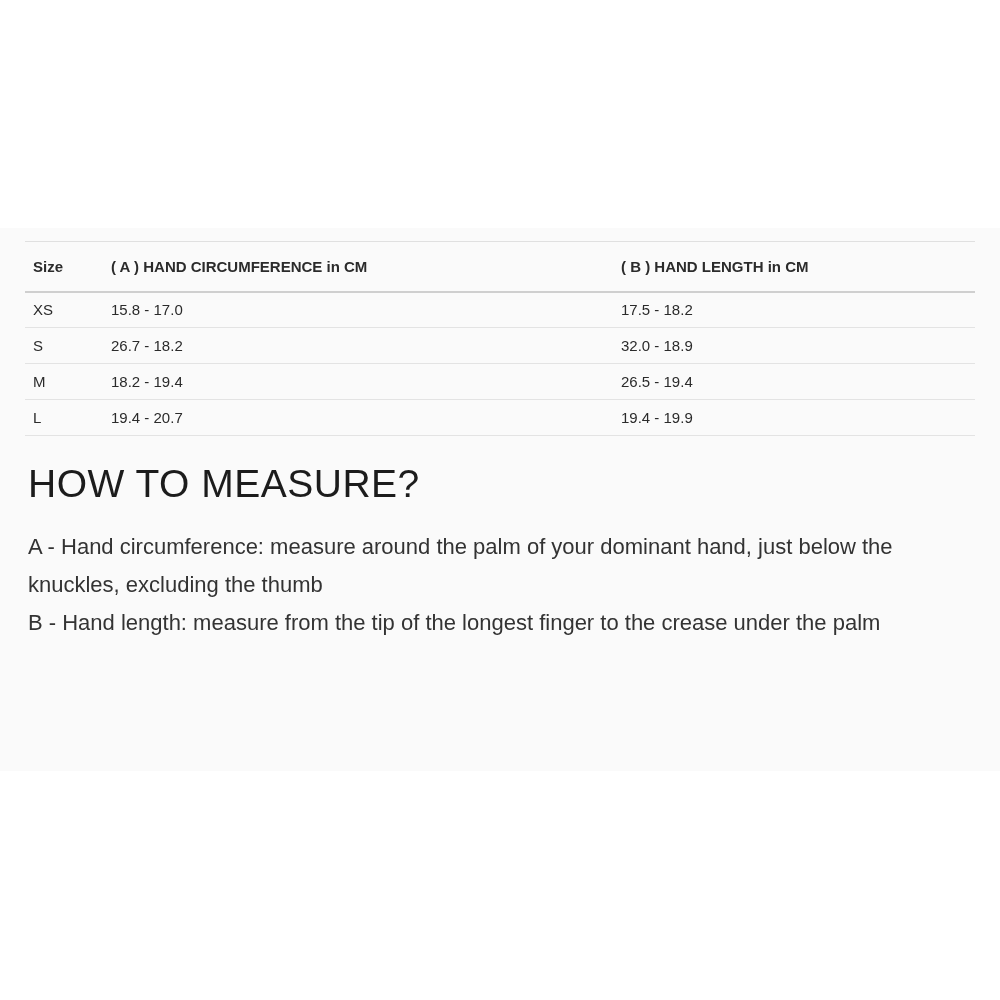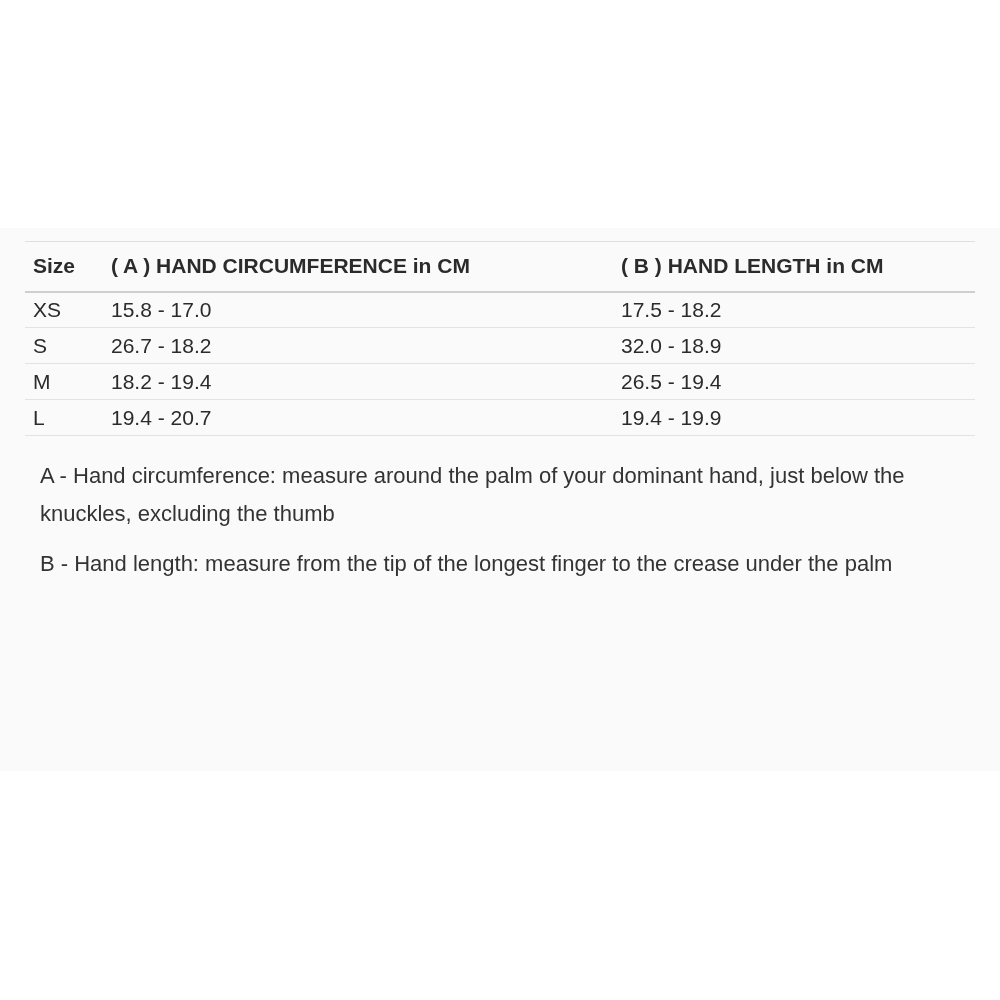--- a/index.html
+++ b/index.html
@@ -18,21 +18,21 @@
     width: 1000px;
     height: 543px;
     background: #fafafa;
     padding: 0 25px;
   }
   table.size-chart {
     width: 100%;
     border-collapse: collapse;
     margin-top: 13px;
     border-top: 1px solid #e0e0e0;
-    font-size: 21px;
+    font-size: 15px;
   }
   table.size-chart th {
     text-align: left;
     font-weight: bold;
     color: #2b2b2b;
     height: 50px;
     padding: 0 0 0 8px;
     border-bottom: 2px solid #cfcfcf;
     vertical-align: middle;
     white-space: nowrap;
@@ -58,21 +58,21 @@
     line-height: 46px;
   }
   .instructions {
     margin-top: 21px;
     margin-left: 3px;
     width: 952px;
     font-size: 22px;
     line-height: 38px;
     color: #333333;
   }
-  .instructions p { margin: 12px; }
+  .instructions p { margin: 0; }
 </style>
 </head>
 <body>
 
 <div class="content-panel">
 
   <table class="size-chart">
     <colgroup>
       <col class="col-size">
       <col class="col-a">
@@ -102,19 +102,20 @@
         <td>26.5 - 19.4</td>
       </tr>
       <tr>
         <td>L</td>
         <td>19.4 - 20.7</td>
         <td>19.4 - 19.9</td>
       </tr>
     </tbody>
   </table>
 
+  <h2 class="measure-heading">HOW TO MEASURE?</h2>
 
   <div class="instructions">
     <p>A - Hand circumference: measure around the palm of your dominant hand, just below the knuckles, excluding the thumb</p>
     <p>B - Hand length: measure from the tip of the longest finger to the crease under the palm</p>
   </div>
 
 </div>
 
 </body></html>

